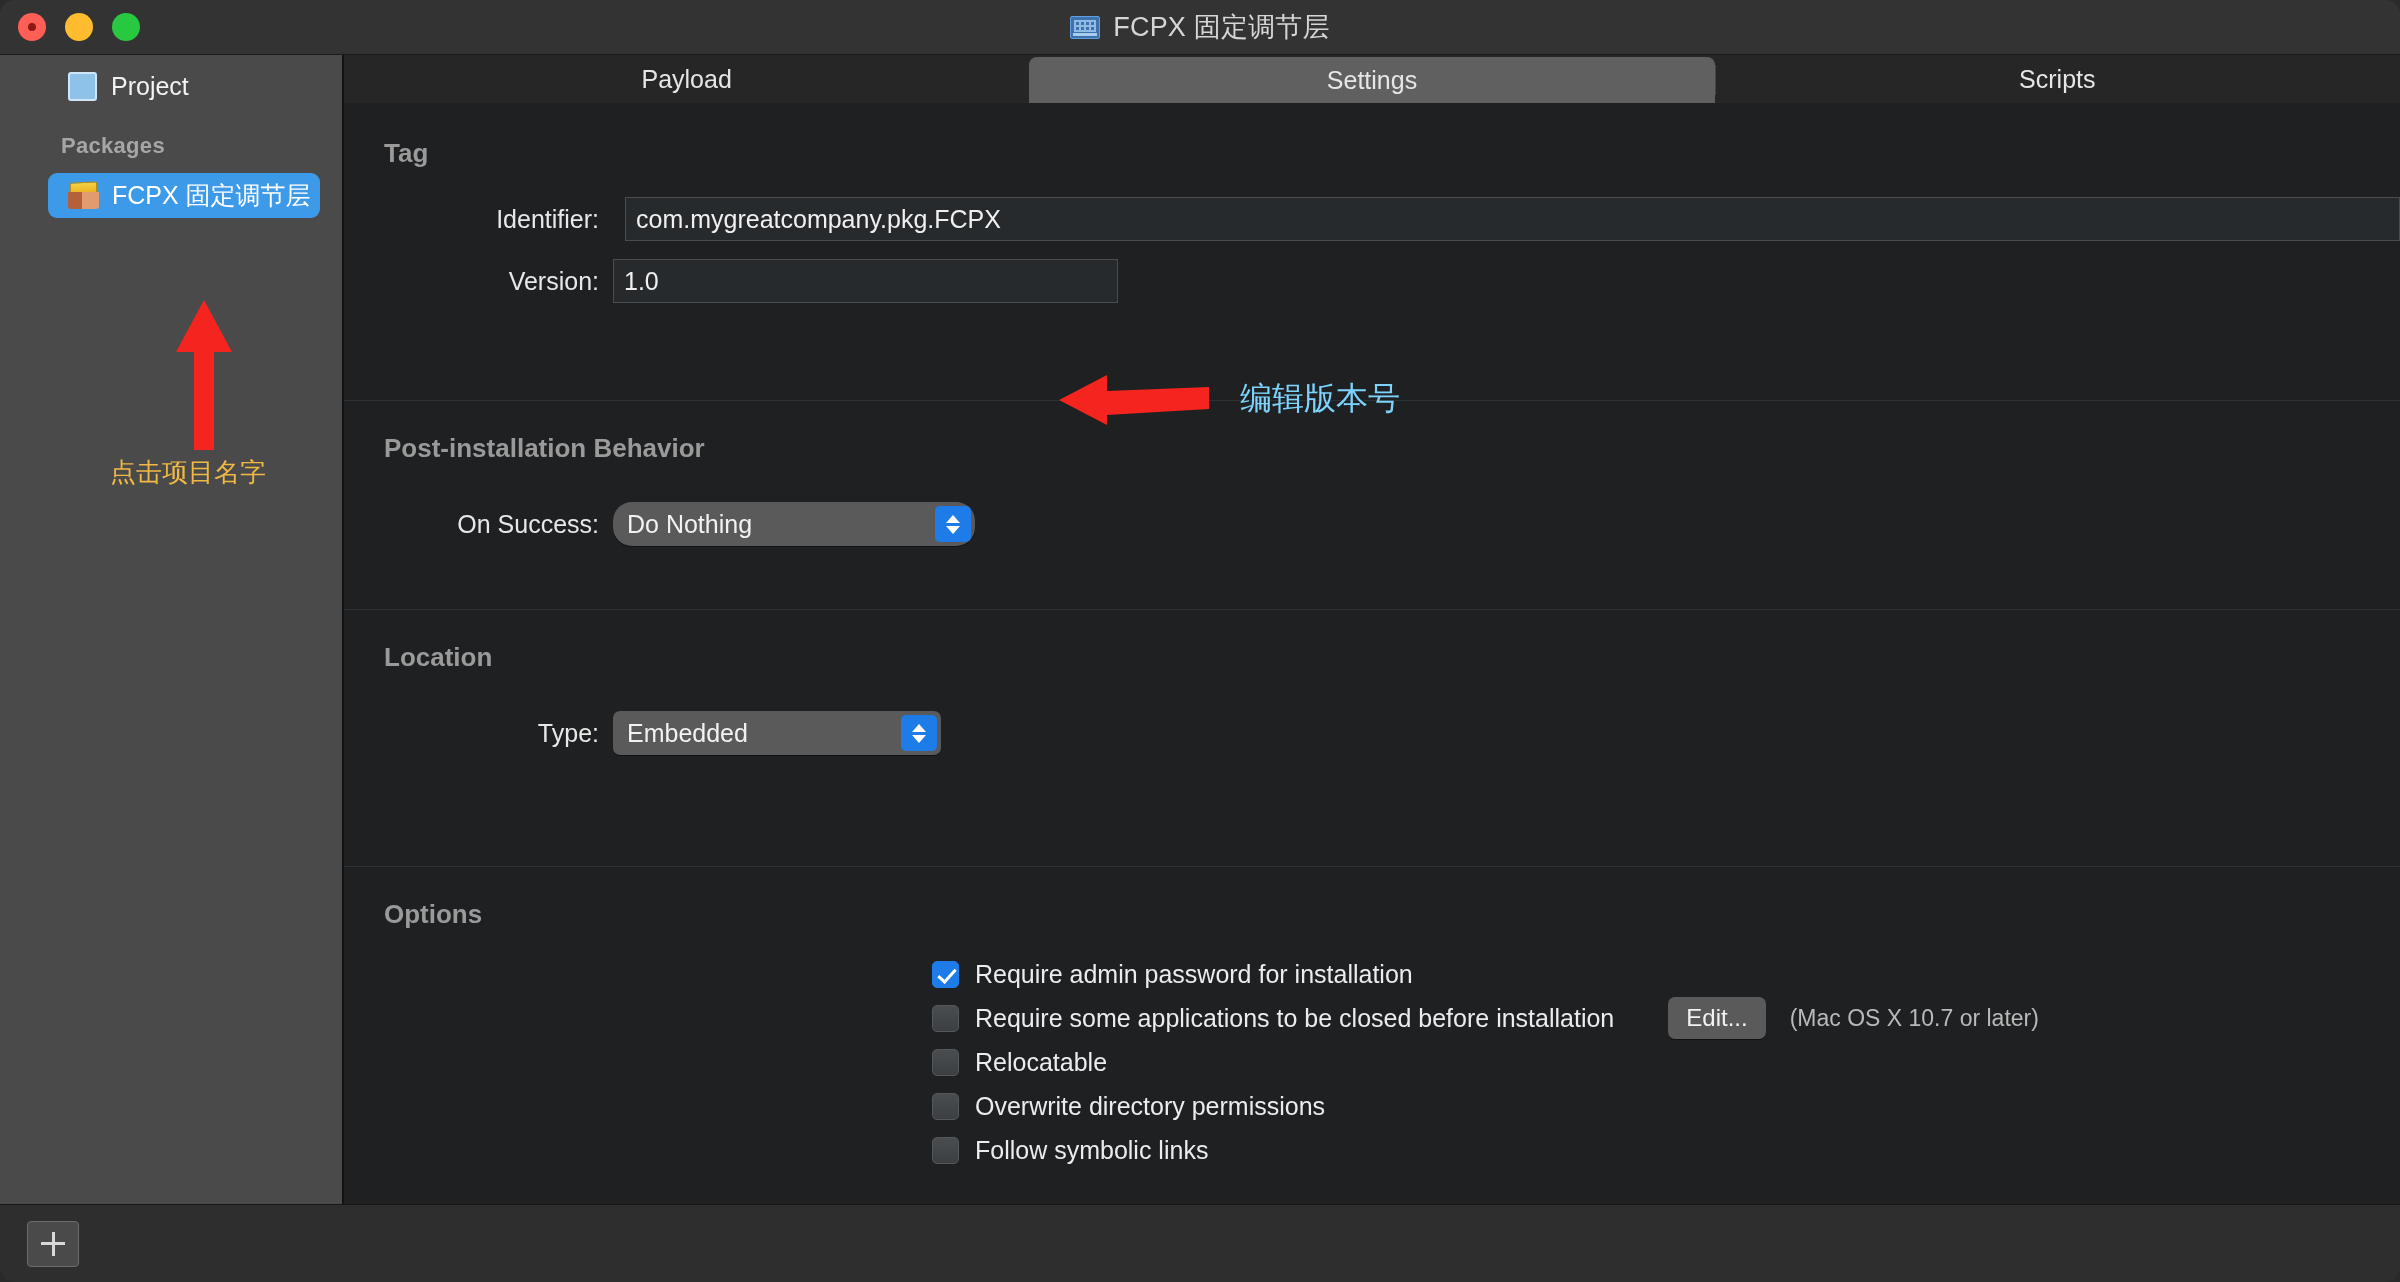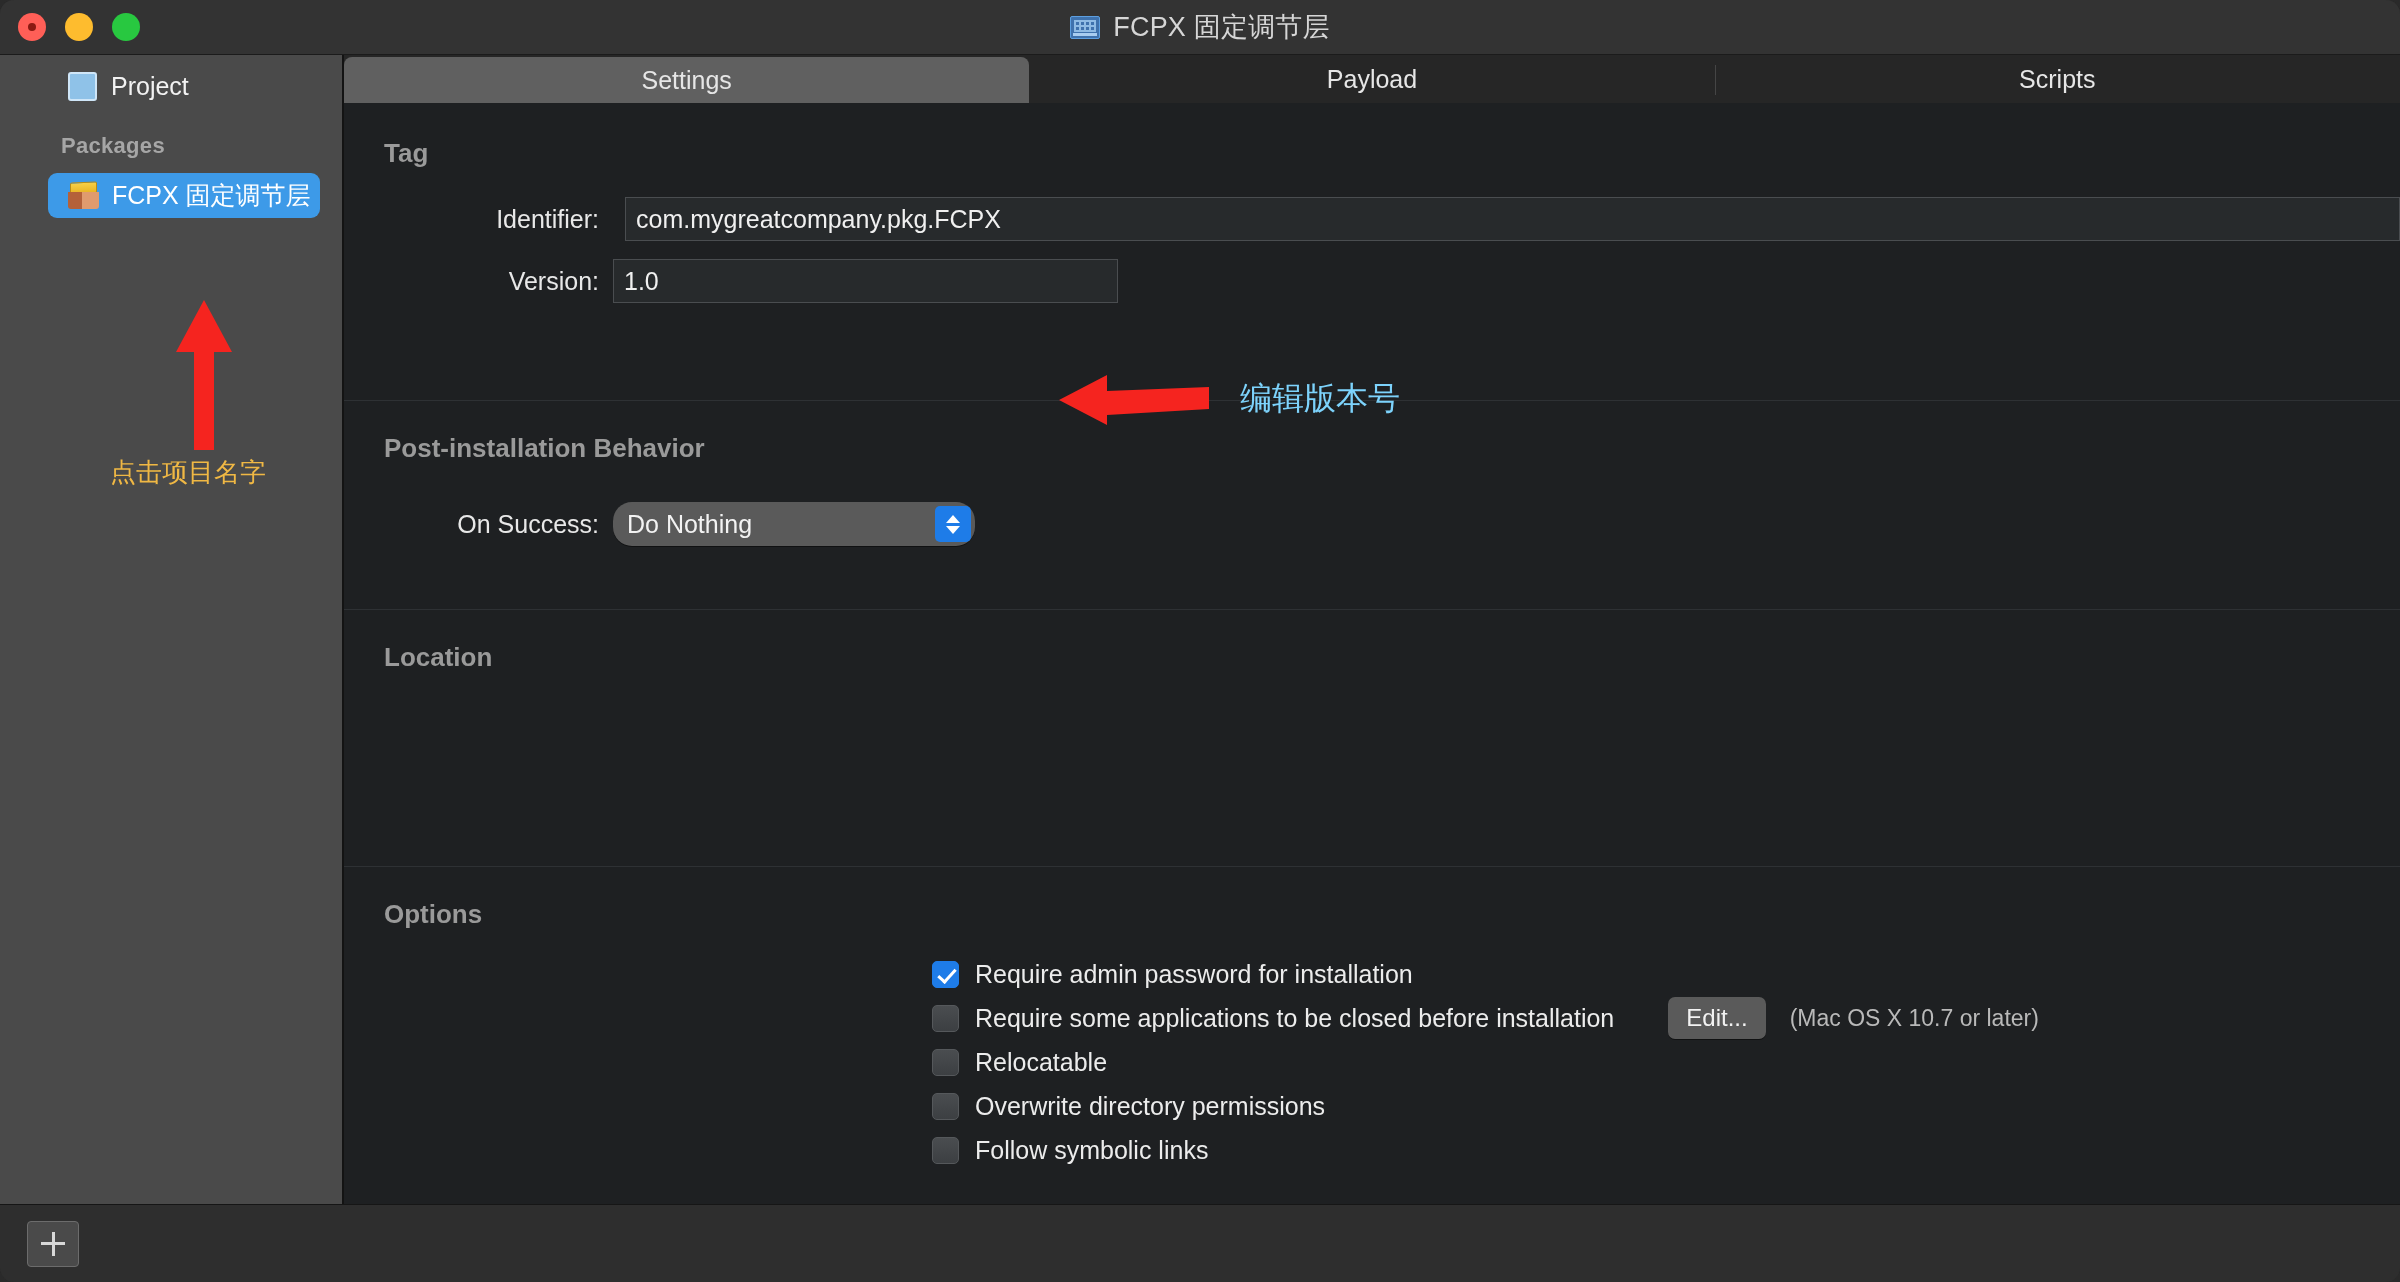--- a/index.html
+++ b/index.html
@@ -428,25 +428,25 @@
       </svg>
 
       <div class="ann-note-sidebar">点击项目名字</div>
 
       <div class="sidebar-spacer"></div>
     </div>
 
     <div class="main">
 
       <div class="tabbar">
+        <div class="tab">
+          <span>Payload</span>
+        </div>
         <div class="tab active">
           <span>Settings</span>
-        </div>
-        <div class="tab">
-          <span>Payload</span>
         </div>
         <div class="tab">
           <div class="tab-sep" style="left:0"></div>
           <span>Scripts</span>
         </div>
       </div>
 
       <div class="content">
 
         <div class="section" style="height:297px;">
@@ -483,20 +483,30 @@
               </span>
             </div>
           </div>
         </div>
 
         <div class="divider"></div>
 
         <div class="section" style="height:256px;">
           <div class="sec-title" style="padding-top:32px;">Location</div>
 
+          <div class="row" style="margin-top:38px;">
+            <div class="row-label" style="width:255px;">Type:</div>
+            <div class="popup" style="margin-left:14px; width:328px;">
+              <span>Embedded</span>
+              <span class="chev">
+                <span class="chev-up"></span>
+                  <span class="chev-dn"></span>
+              </span>
+            </div>
+          </div>
         </div>
 
         <div class="divider"></div>
 
         <div class="section">
           <div class="sec-title" style="padding-top:32px;">Options</div>
 
           <div style="padding-left:588px; padding-top:22px;">
 
             <div class="cb-row">

